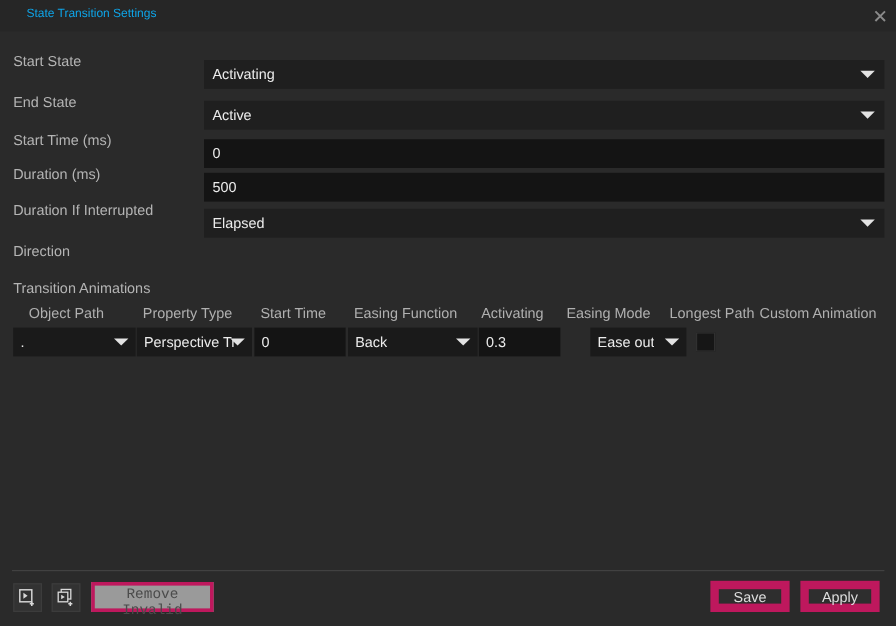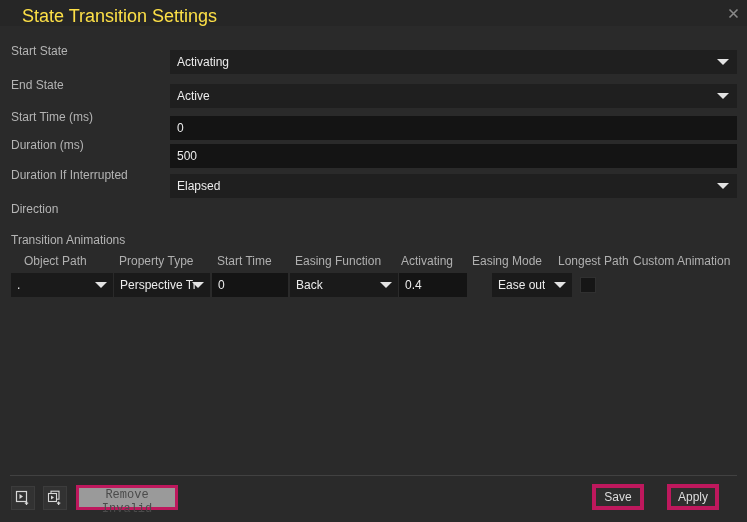--- a/index.html
+++ b/index.html
@@ -22,22 +22,22 @@
   
   #titlebar {
     position: absolute;
     left: 0; top: 0;
     width: 747px; height: 26px;
     background: #262626;
   }
   #title-text {
     position: absolute;
     left: 22px; top: 6px;
-    font-size: 18px;
-    color: #fde047;
+    font-size: 10px;
+    color: #0ea5e9;
     white-space: nowrap;
   }
   #close-btn {
     position: absolute;
     right: 4px; top: 3px;
     width: 20px; height: 20px;
     display: flex; align-items: center; justify-content: center;
     cursor: pointer;
   }
   #close-btn svg { display: block; }
@@ -173,23 +173,23 @@
     border: 3px solid #be185d;
     color: #4b4b4b;
     font-family: Liberation Mono, monospace;
     font-size: 12px;
     cursor: default;
   }
 
   .dialog-btn {
     position: absolute;
     top: 484px;
-    width: 52px; height: 26px;
+    width: 66px; height: 26px;
     background: #2e2e2e;
-    border: 4px solid #be185d;
+    border: 7px solid #be185d;
     color: #dddddd;
     font-family: "Liberation Sans", sans-serif;
     font-size: 12px;
     cursor: pointer;
   }
   #save-btn { left: 592px; }
   #apply-btn { left: 667px; }
 </style>
 </head>
 <body>
@@ -275,21 +275,21 @@
     <div class="anim-field" style="left:212px;width:76px">
       <span class="anim-value">0</span>
     </div>
 
     <div class="anim-field combo" style="left:290px;width:108px">
       <span class="anim-value">Back</span>
       <span class="anim-arrow"></span>
     </div>
 
     <div class="anim-field" style="left:399px;width:68px">
-      <span class="anim-value">0.4</span>
+      <span class="anim-value">0.3</span>
     </div>
 
     <div class="anim-field combo" style="left:492px;width:80px">
       <span class="anim-value">Ease out</span>
       <span class="anim-arrow"></span>
     </div>
 
     <div id="longest-path-checkbox"></div>
   </div>
 </div>

